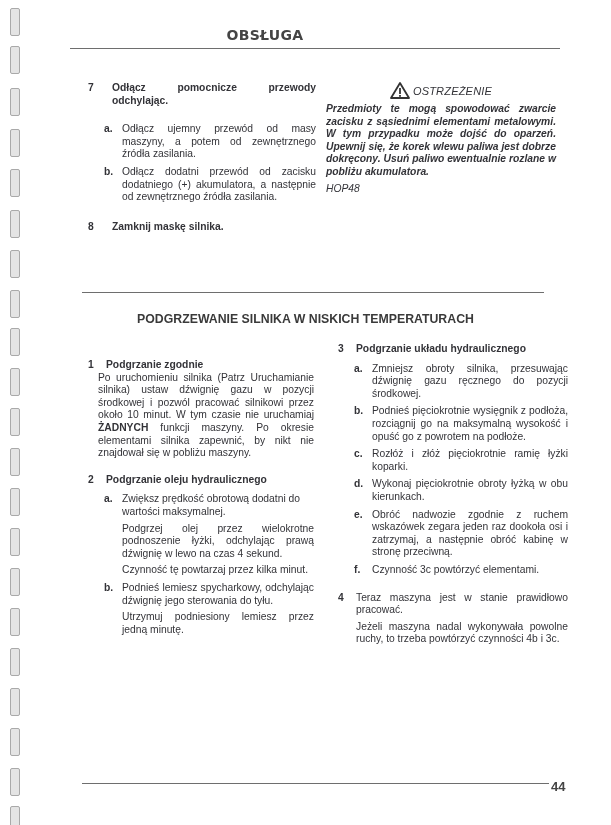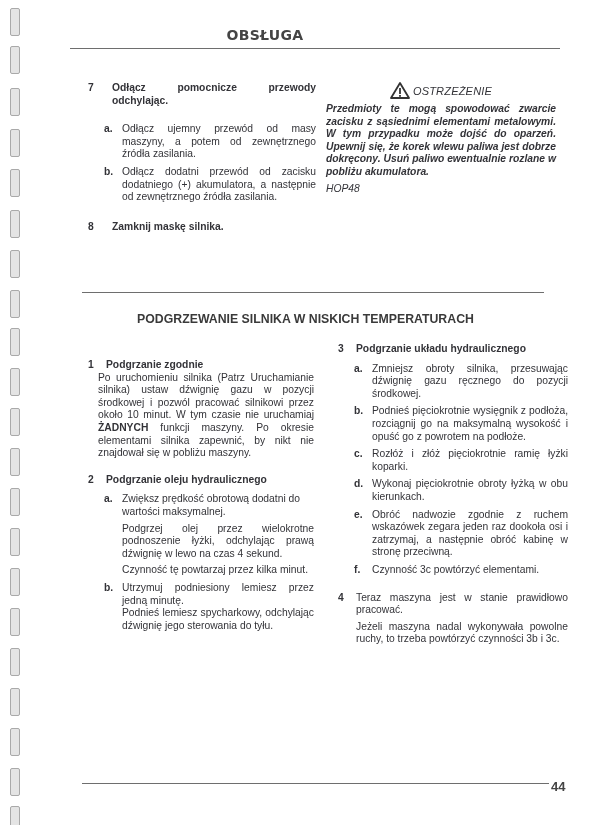--- a/index.html
+++ b/index.html
@@ -110,22 +110,22 @@
   <div style="height:7px"></div>
   <div style="padding-left:16px;">
     <div class="sub">
       <span class="lt">a.</span>
       <p>Zwiększ prędkość obrotową dodatni do wartości maksymalnej.</p>
       <p class="just" style="margin-top:4px">Podgrzej olej przez wielokrotne podnoszenie łyżki, odchylając prawą dźwignię w lewo na czas 4 sekund.</p>
       <p class="just" style="margin-top:4px">Czynność tę powtarzaj przez kilka minut.</p>
     </div>
     <div class="sub">
       <span class="lt">b.</span>
+      <p class="just">Podnieś lemiesz spycharkowy, odchylając dźwignię jego sterowania do tyłu.</p>
       <p class="just" style="margin-top:4px">Utrzymuj podniesiony lemiesz przez jedną minutę.</p>
-      <p class="just">Podnieś lemiesz spycharkowy, odchylając dźwignię jego sterowania do tyłu.</p>
     </div>
   </div>
 </div>
 
 <div class="col" style="left:338px; top:343px; width:230px;">
   <div style="position:relative; padding-left:18px;">
     <span class="num">3</span>
     <p class="b">Podgrzanie układu hydraulicznego</p>
   </div>
   <div style="height:7px"></div>
@@ -152,18 +152,18 @@
       </div>
     <div class="sub">
         <span class="lt">f.</span>
         <p>Czynność 3c powtórzyć elementami.</p>
       </div>
   </div>
   <div style="height:10px"></div>
   <div style="position:relative; padding-left:18px;">
     <span class="num">4</span>
     <p class="just">Teraz maszyna jest w stanie prawidłowo pracować.</p>
-    <p class="just" style="margin-top:4px">Jeżeli maszyna nadal wykonywała powolne ruchy, to trzeba powtórzyć czynności 3b i 3c.</p>
+    <p class="just" style="margin-top:4px">Jeżeli maszyna nadal wykonywała powolne ruchy, to trzeba powtórzyć czynności 4b i 3c.</p>
   </div>
 </div>
 
 <div class="rule" style="left:82px; top:783px; width:467px;"></div>
 <div class="page-num">44</div>
 
 </body></html>

